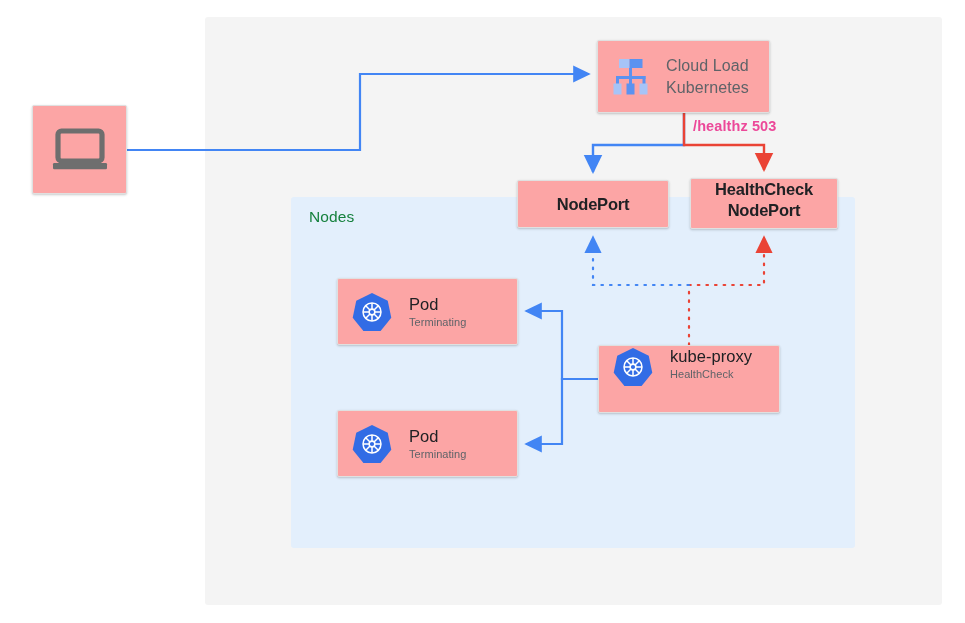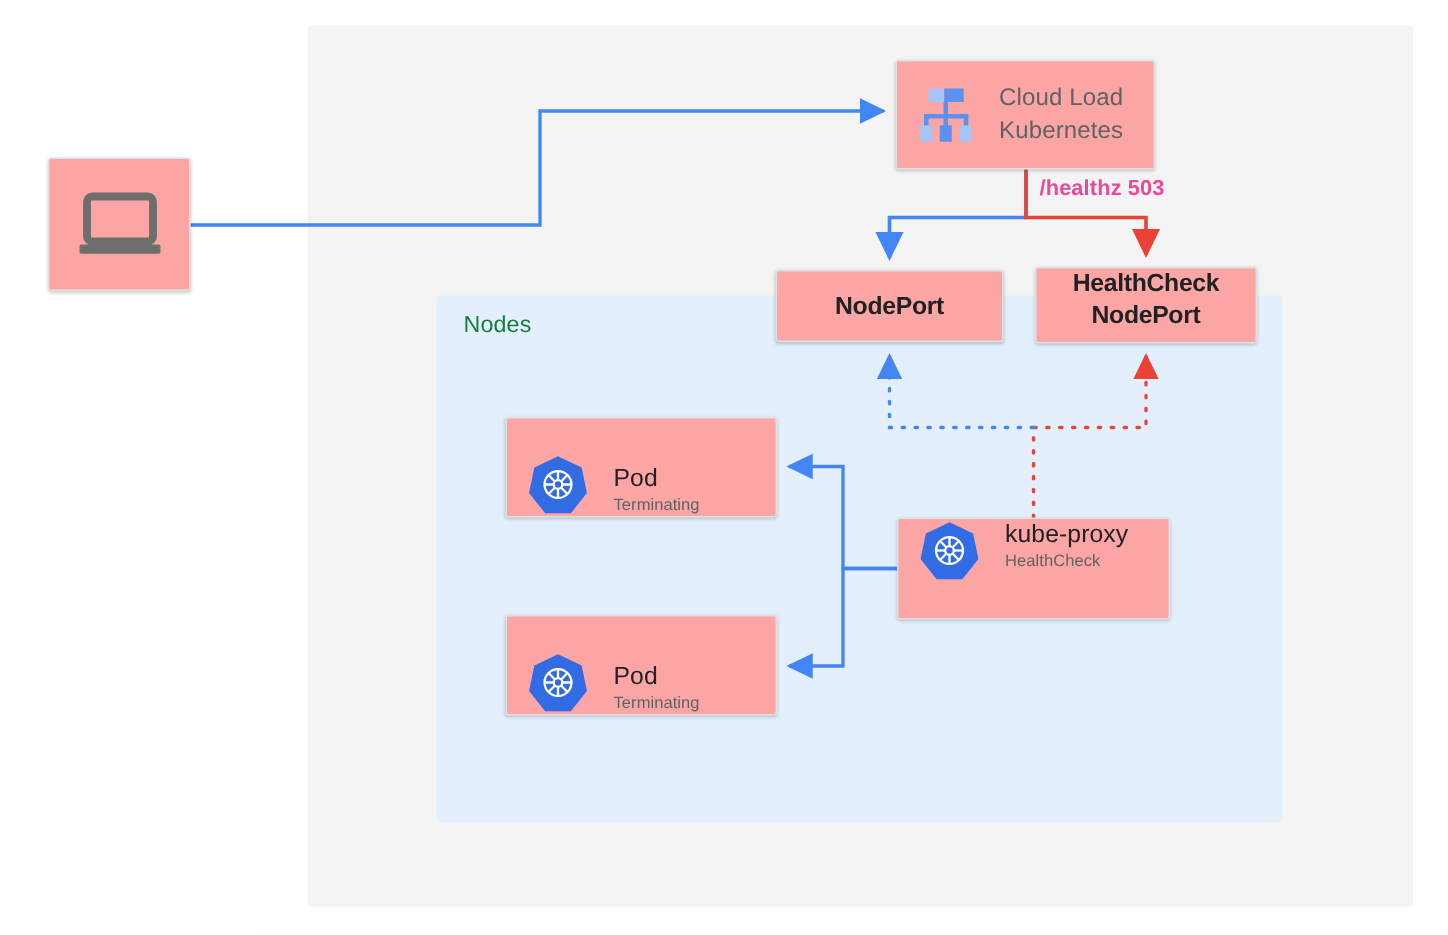--- a/index.html
+++ b/index.html
@@ -81,21 +81,21 @@
     font-size: 16.5px;
     font-weight: bold;
     color: #202124;
     text-align: center;
     line-height: 1.25;
     letter-spacing: -0.2px;
   }
   
   .pod-box {
     left: 337px; width: 181px; height: 67px;
-    display: flex; align-items: flex-end; padding-left: 13px;
+    display: flex; align-items: center; padding-left: 13px;
   }
   .pod-box.pod-1 { top: 278px; }
   .pod-box.pod-2 { top: 410px; }
   .kubeproxy-box {
     left: 598px; top: 345px; width: 182px; height: 68px;
     display: flex; align-items: flex-start; padding-left: 13px;
   }
   .node-text { margin-left: 16px; }
   .node-title {
     font-size: 16.5px;

